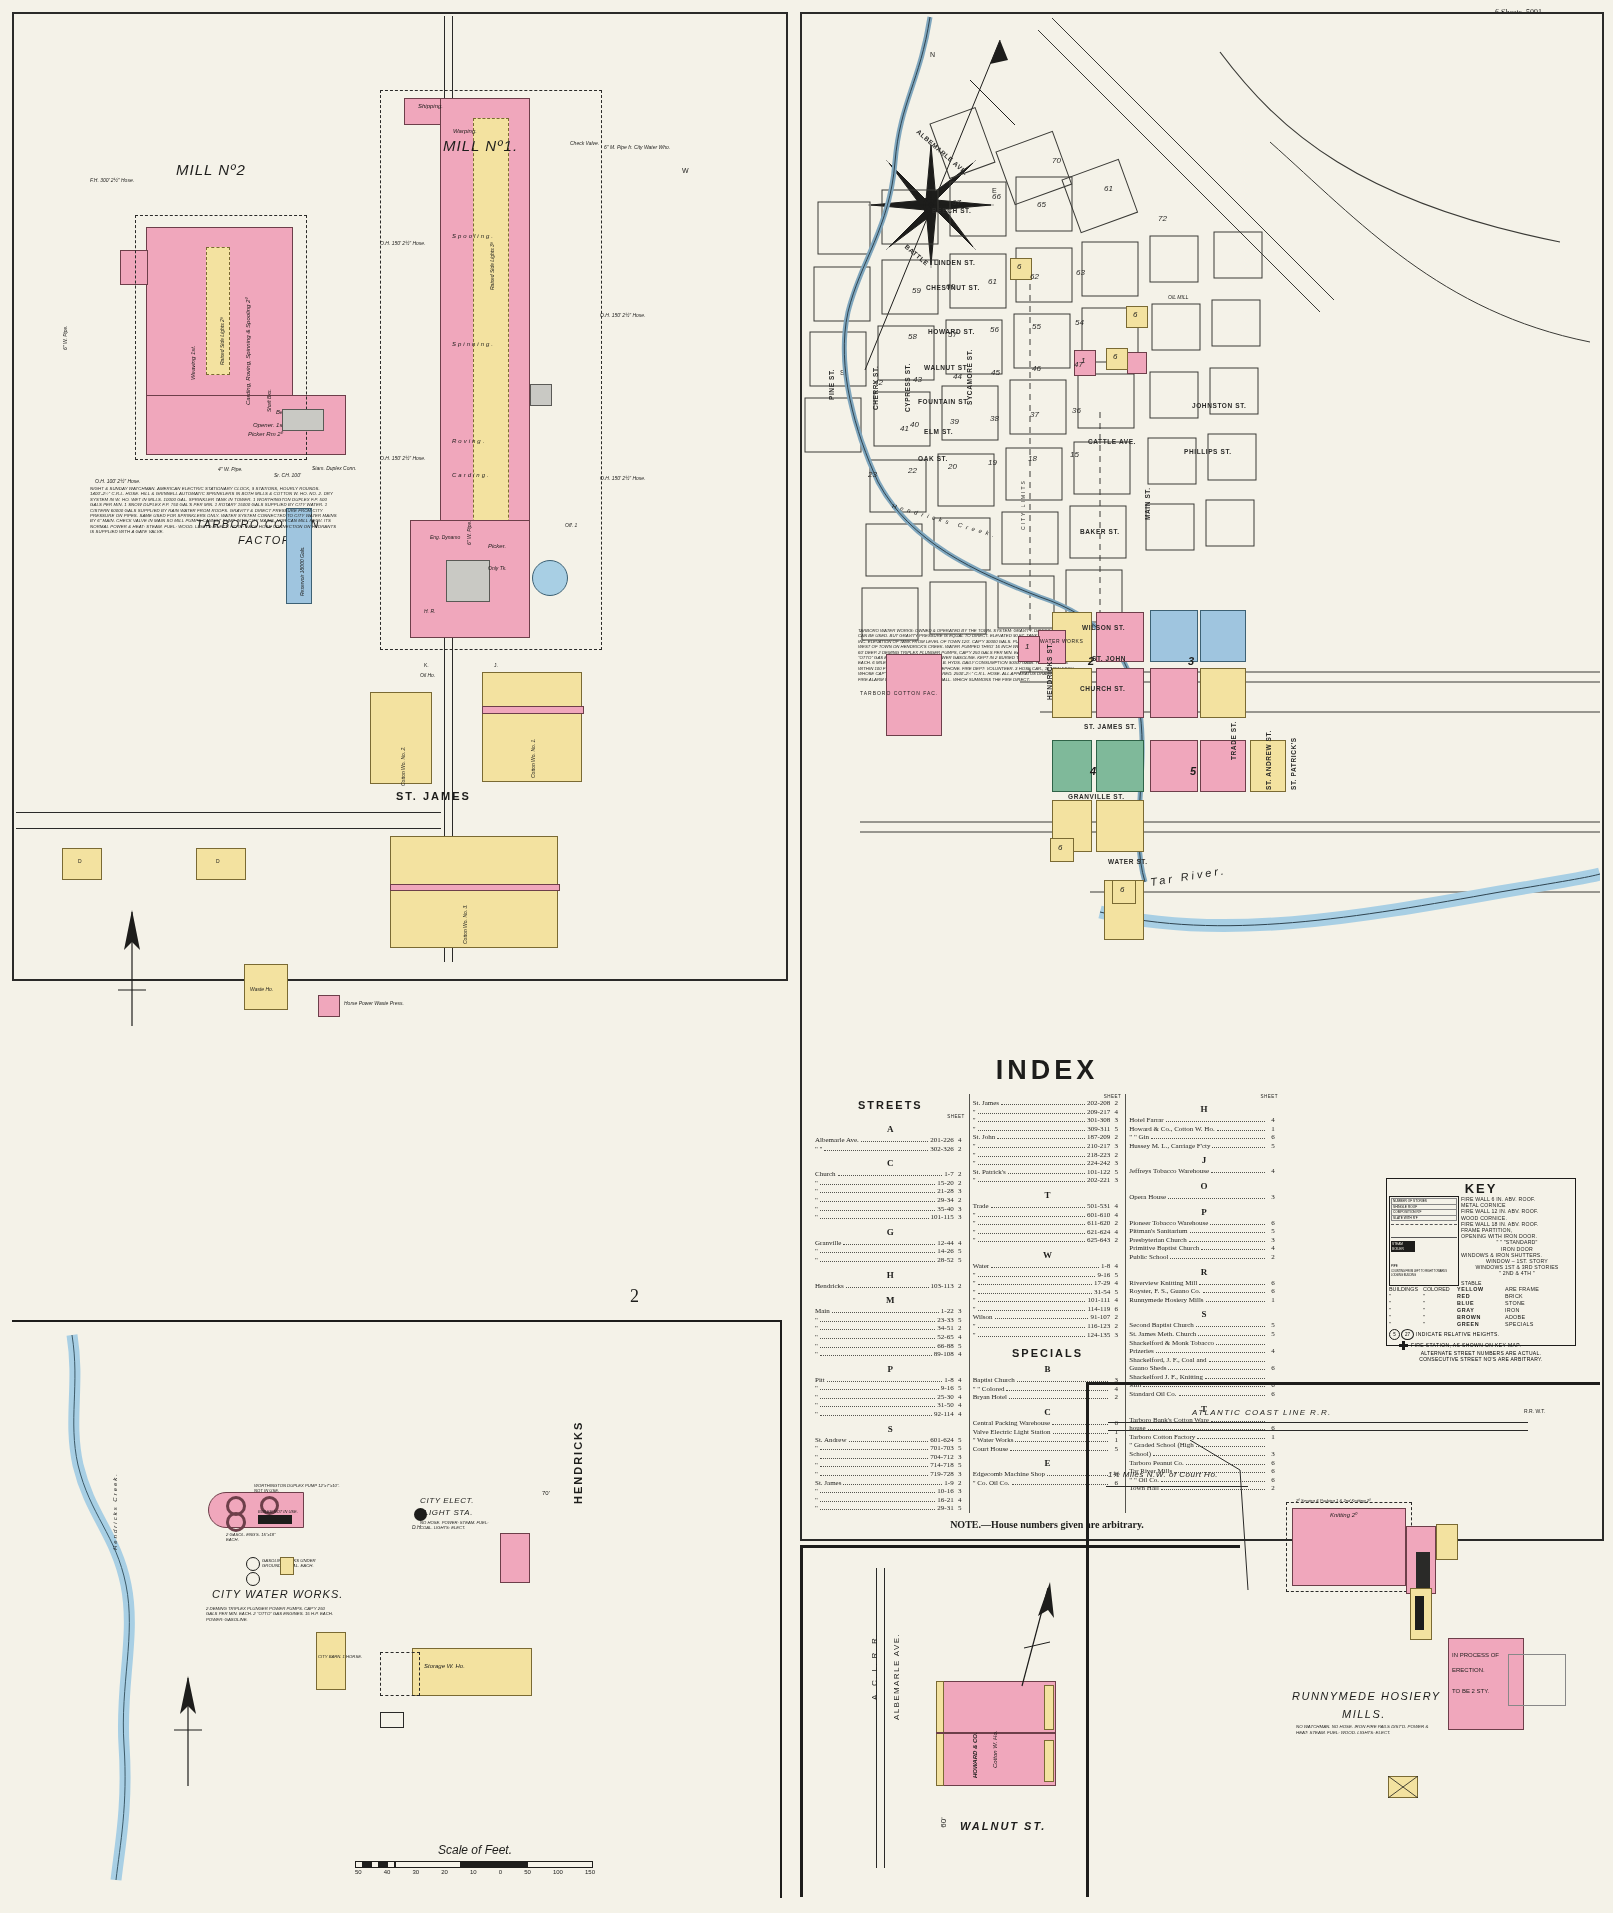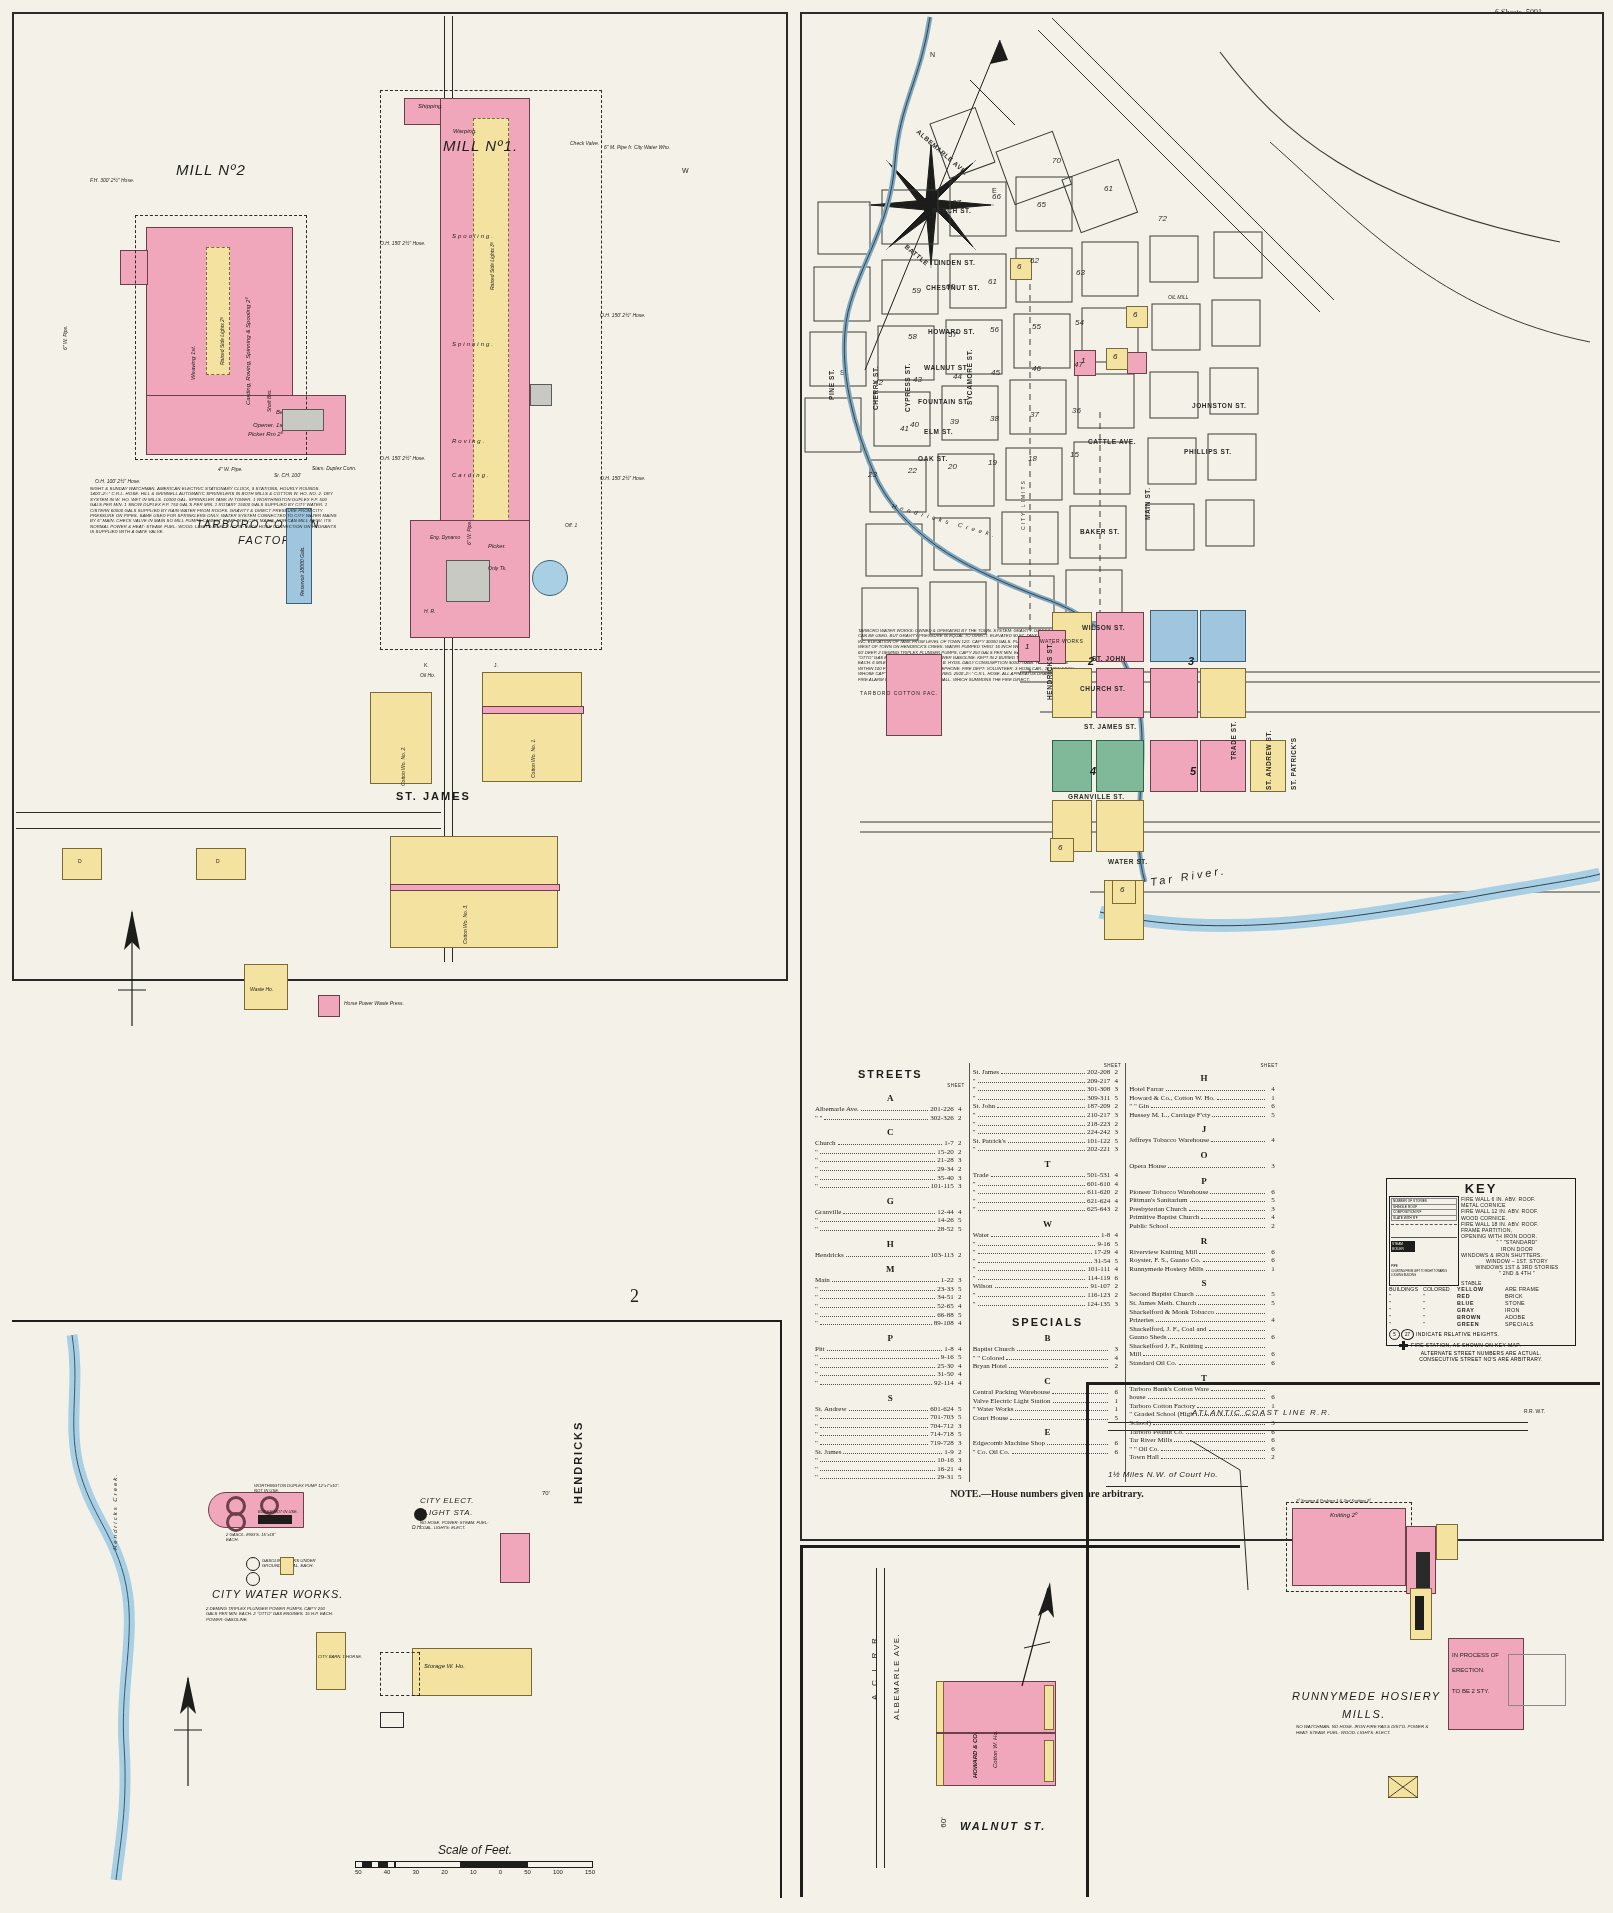--- a/index.html
+++ b/index.html
@@ -420,21 +420,21 @@
 
   <div class="blocknum" style="left:1052px;top:156px;">70</div>
   <div class="blocknum" style="left:1104px;top:184px;">61</div>
   <div class="blocknum" style="left:1158px;top:214px;">72</div>
   <div class="blocknum" style="left:992px;top:192px;">66</div>
   <div class="blocknum" style="left:952px;top:198px;">67</div>
   <div class="blocknum" style="left:1037px;top:200px;">65</div>
   <div class="blocknum" style="left:912px;top:286px;">59</div>
   <div class="blocknum" style="left:946px;top:282px;">60</div>
   <div class="blocknum" style="left:988px;top:277px;">61</div>
-  <div class="blocknum" style="left:1030px;top:256px;">62</div>
+  <div class="blocknum" style="left:1030px;top:272px;">62</div>
   <div class="blocknum" style="left:1076px;top:268px;">63</div>
   <div class="blocknum" style="left:908px;top:332px;">58</div>
   <div class="blocknum" style="left:948px;top:330px;">57</div>
   <div class="blocknum" style="left:990px;top:325px;">56</div>
   <div class="blocknum" style="left:1032px;top:322px;">55</div>
   <div class="blocknum" style="left:1075px;top:318px;">54</div>
   <div class="blocknum" style="left:874px;top:378px;">42</div>
   <div class="blocknum" style="left:913px;top:375px;">43</div>
   <div class="blocknum" style="left:953px;top:372px;">44</div>
   <div class="blocknum" style="left:991px;top:368px;">45</div>
@@ -447,20 +447,21 @@
   <div class="blocknum" style="left:1030px;top:410px;">37</div>
   <div class="blocknum" style="left:1072px;top:406px;">36</div>
   <div class="blocknum" style="left:868px;top:470px;">23</div>
   <div class="blocknum" style="left:908px;top:466px;">22</div>
   <div class="blocknum" style="left:948px;top:462px;">20</div>
   <div class="blocknum" style="left:988px;top:458px;">19</div>
   <div class="blocknum" style="left:1028px;top:454px;">18</div>
   <div class="blocknum" style="left:1070px;top:450px;">15</div>
 
   <div id="indexbox">
+    <div id="index-title">INDEX</div>
     <div class="idx-cols">
       <div class="idx-col">
         <div class="idx-hdr">STREETS</div>
         <div class="idx-sheetlab">SHEET</div>
         <div id="idxc1">
             <div class="idx-letter">A</div>
             <div class="idx-row">
               <span class="idx-name">Albemarle Ave.</span>
               <span class="idx-dots"></span>
               <span class="idx-num">201-226</span>

